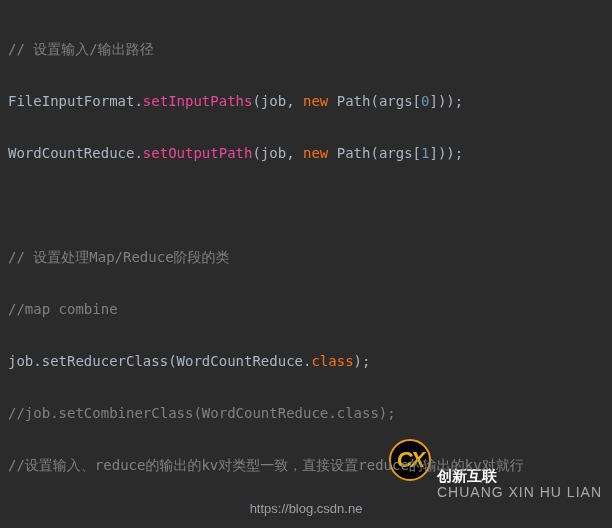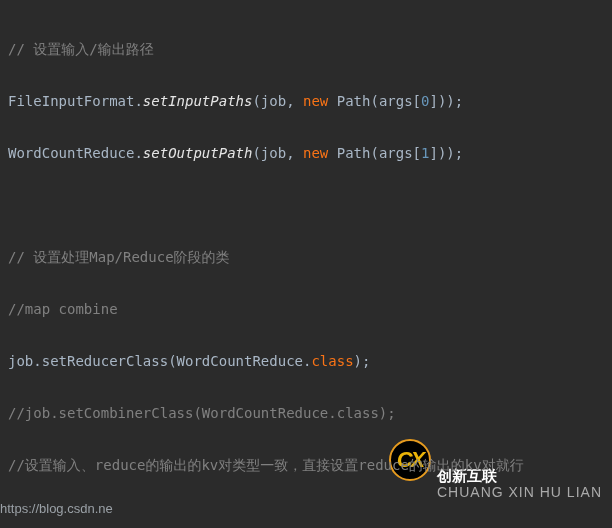--- a/index.html
+++ b/index.html
@@ -21,27 +21,27 @@
     position: relative;
   }
   .line {
     height: 26px;
     position: relative;
   }
   .line > span { position: relative; z-index: 1; }
   .cmt { color: #808080; text-align: right; }
   .kw { color: #f97316; }
   .num { color: #6897bb; }
-  .italic { font-style: italic; color: #e5e5e5; }
+  .italic { color: #ec4899; }
   .watermark {
     position:absolute;
     bottom:6px;
     left:0;
     right:0;
-    text-align:left;
+    text-align:center;
     color:#9aa0a6;
     font-size:13px;
     font-family: Arial, sans-serif;
   }
   .logo {
     position:absolute;
     right:10px;
     bottom:28px;
     display:flex;
     align-items:center;

